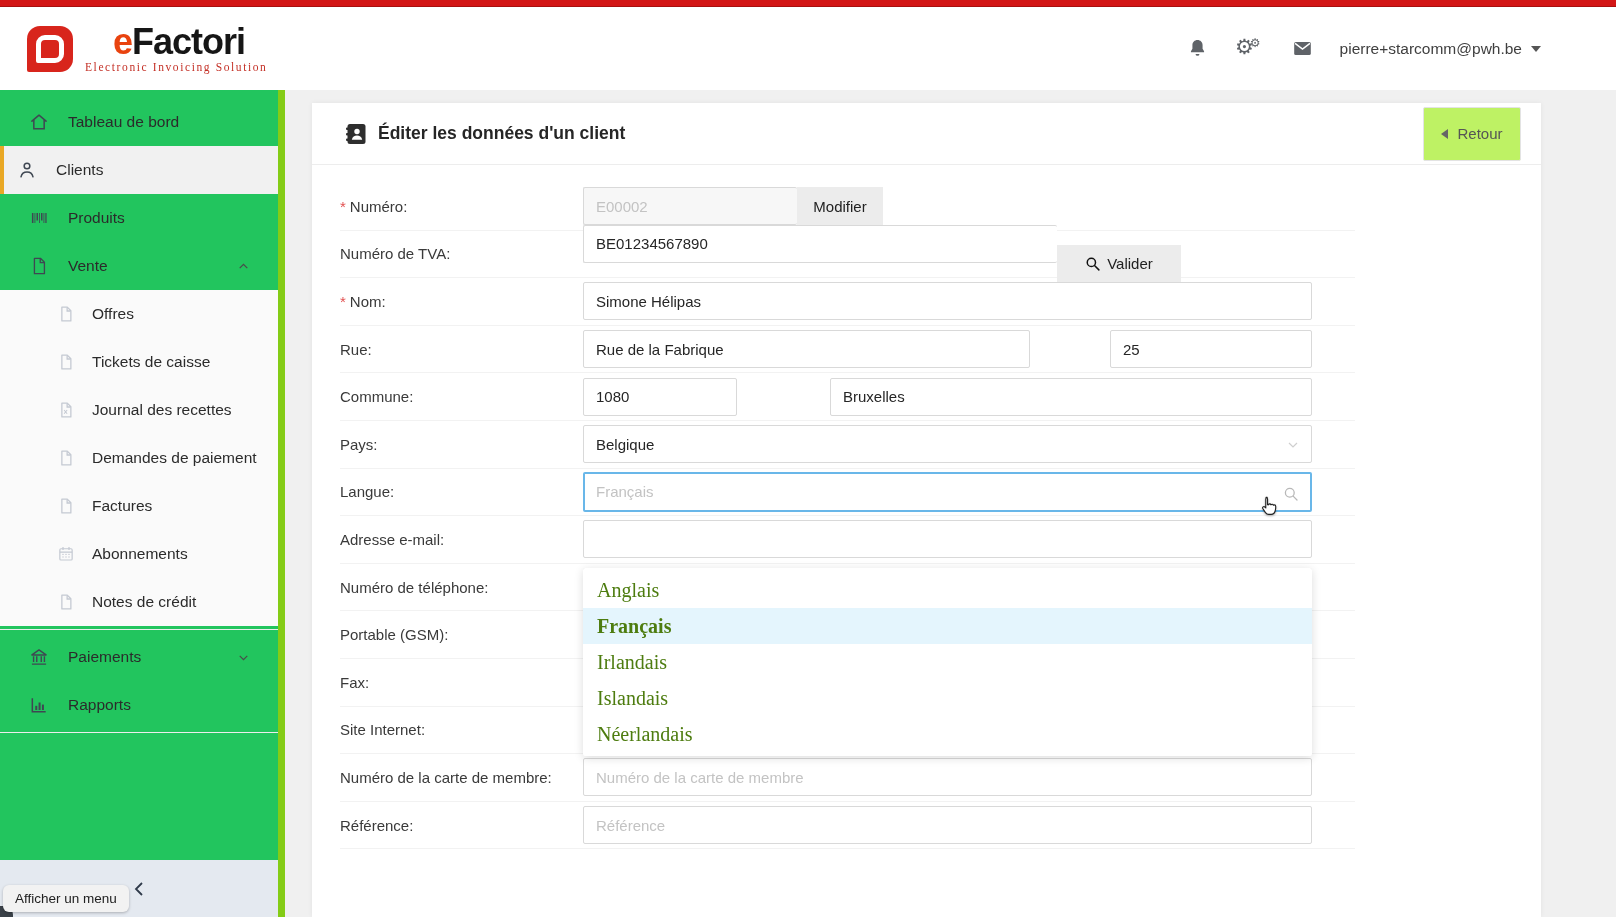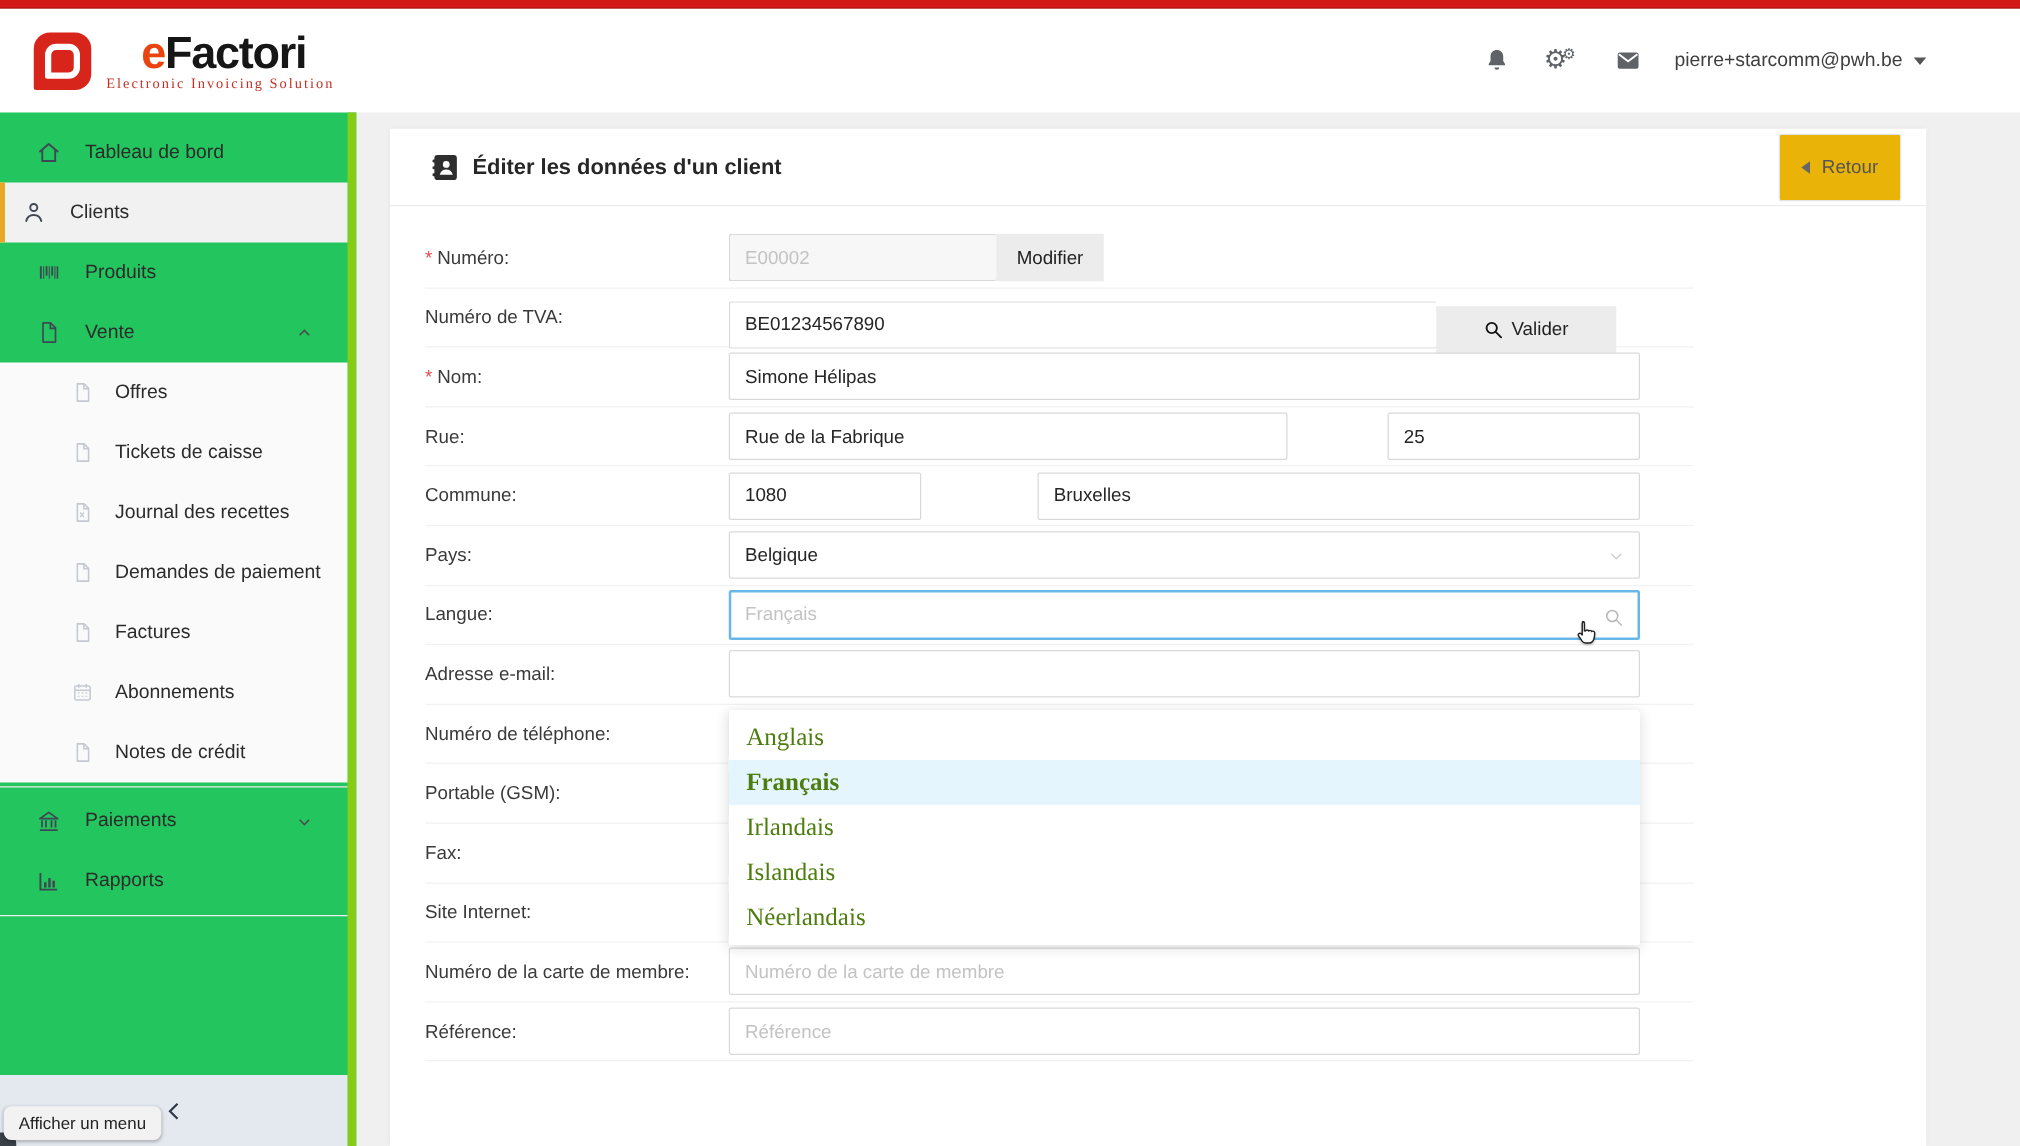--- a/index.html
+++ b/index.html
@@ -54,21 +54,21 @@
   .corner-peek { position:absolute; left:0; bottom:0; width:13px; height:11px;
     background:#3a4148; border-top-right-radius:9px; z-index:5; }
 
   
   .content { flex:1; background:#f0f0f0; padding:13px 75px 0 27px; }
   .card { background:#fff; height:100%; box-shadow:0 0 5px rgba(0,0,0,.06); }
   .card-header { height:62px; display:flex; align-items:center;
     padding:0 20px 0 33px; border-bottom:1px solid #ededed; }
   .title-icon { margin-right:11px; flex:none; display:block; }
   .card-title { font-size:17.5px; font-weight:700; color:#262626; }
-  .back-btn { margin-left:auto; width:98px; height:54px; background:#eab308;
+  .back-btn { margin-left:auto; width:98px; height:54px; background:#bef264;
     border:1px solid #e3e3e3; border-radius:2px; display:flex; align-items:center;
     justify-content:center; gap:9px; font-size:15px; color:#555;
     font-family:inherit; cursor:pointer; }
   .tri-left { width:0; height:0; border-top:5px solid transparent;
     border-bottom:5px solid transparent; border-right:7px solid #666; }
 
   
   .form { position:relative; margin:18px 0 0 28px; width:1015px; }
   .frow { height:47.6px; display:flex; align-items:center; border-bottom:1px solid #f2f2f2; }
   .frow:last-child { border-bottom:none; }
@@ -80,21 +80,21 @@
   .inp { height:38px; border:1px solid #d9d9d9; border-radius:2px; padding:0 12px;
     font-size:15px; color:#262626; font-family:inherit; background:#fff;
     outline:none; width:100%; }
   .inp::placeholder { color:#c3c3c3; }
   .inp:disabled { background:#f7f7f7; color:#c3c3c3; }
   .grp { display:flex; }
   .grp .inp { border-right:none; }
   .att-btn { height:38px; background:#ececec; border:none; display:flex;
     align-items:center; justify-content:center; gap:7px; font-size:15px;
     color:#222; font-family:inherit; cursor:pointer; flex:none; }
-  .w214 { width:214px; } .w86 { width:86px; } .w597 { width:566px;margin-top:16px; } .w132 { width:144px;margin-top:20px; }
+  .w214 { width:214px; } .w86 { width:86px; } .w597 { width:474px; } .w132 { width:124px;margin-top:20px; }
   .w447 { width:447px; } .w202 { width:202px; } .w154 { width:154px; } .w482 { width:482px; }
   .sel { height:38px; width:100%; border:1px solid #d9d9d9; border-radius:2px;
     display:flex; align-items:center; padding:0 34px 0 12px; font-size:15px;
     color:#262626; position:relative; cursor:pointer; background:#fff; }
   .sel-chev { position:absolute; right:10px; top:11px; width:16px; height:16px; color:#cfcfcf; }
   .sel.search-focus { border:2px solid #69b7e9; padding-left:11px; height:40px; }
   .ph { color:#c3c3c3; }
   .mag-gray { position:absolute; right:11px; top:12px; width:16px; height:16px; color:#b8b8b8; }
   .cursor-hand { position:absolute; right:33px; top:23px; z-index:30;
     filter:drop-shadow(0 1px 1px rgba(0,0,0,.3)); }

